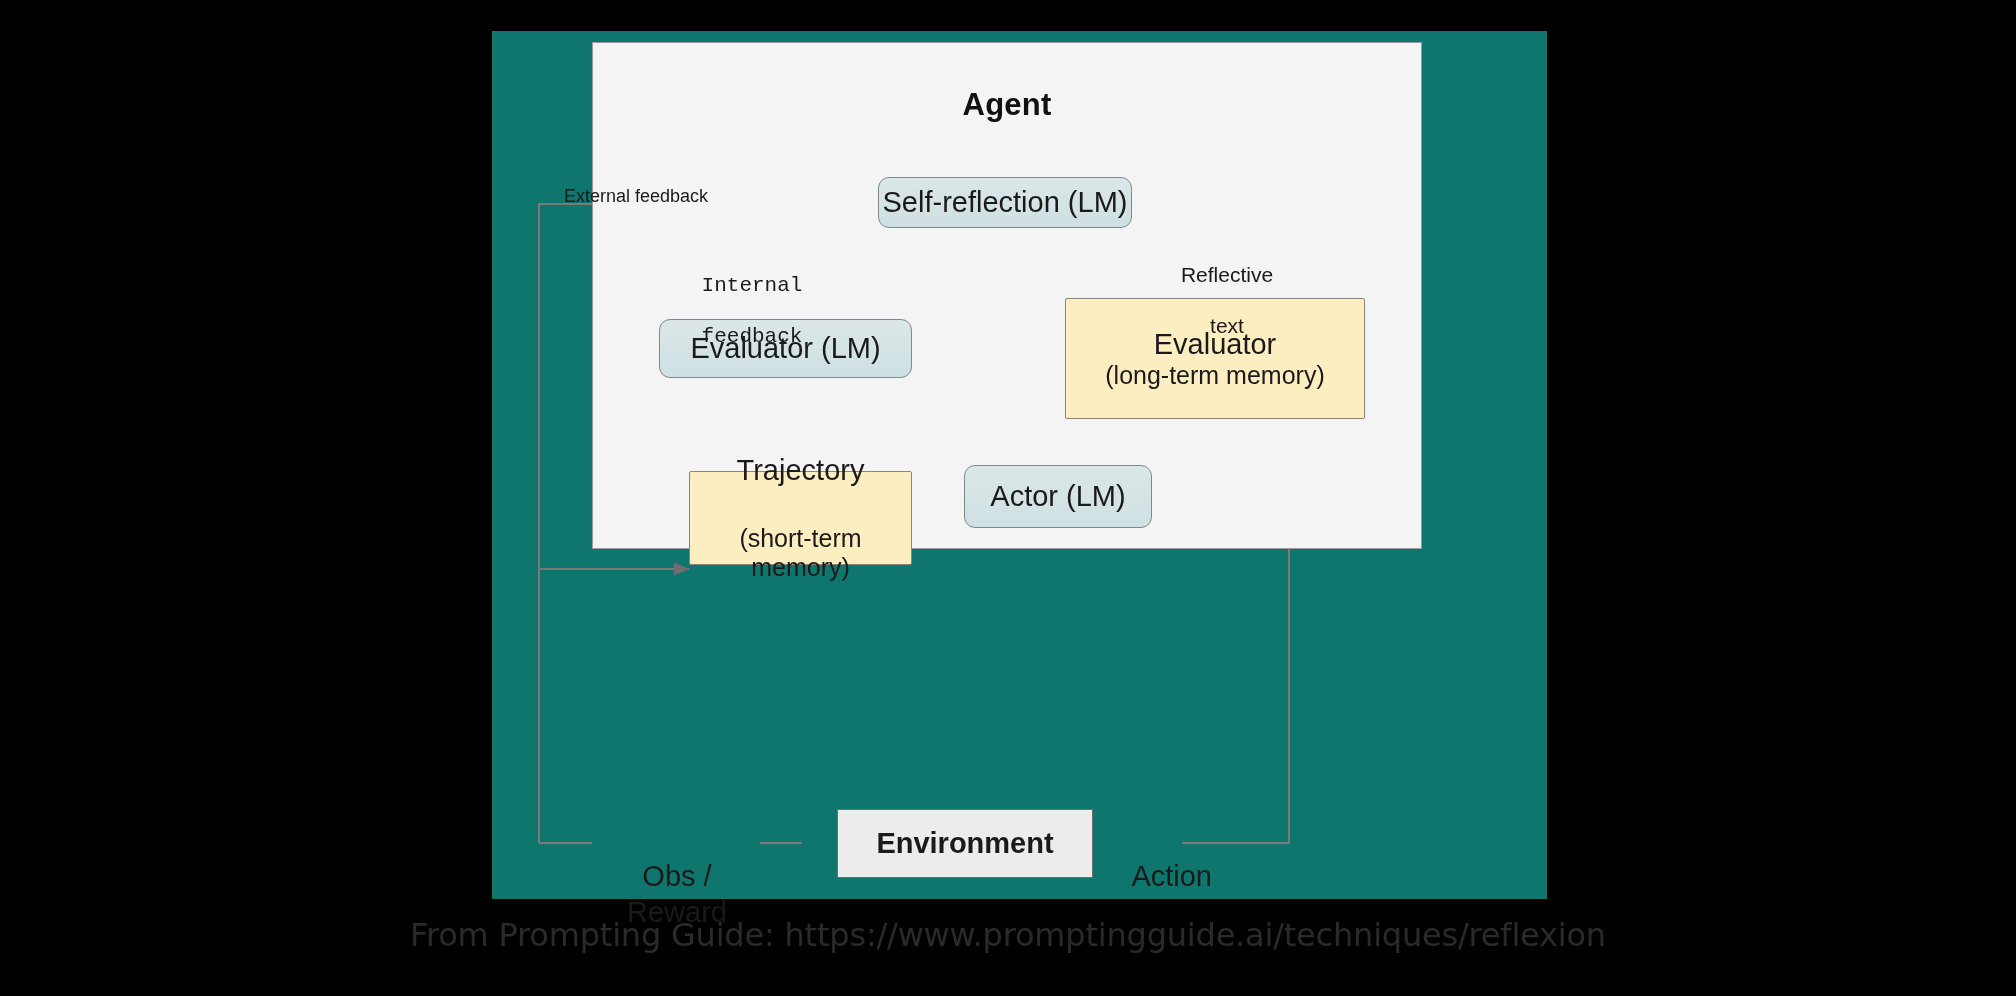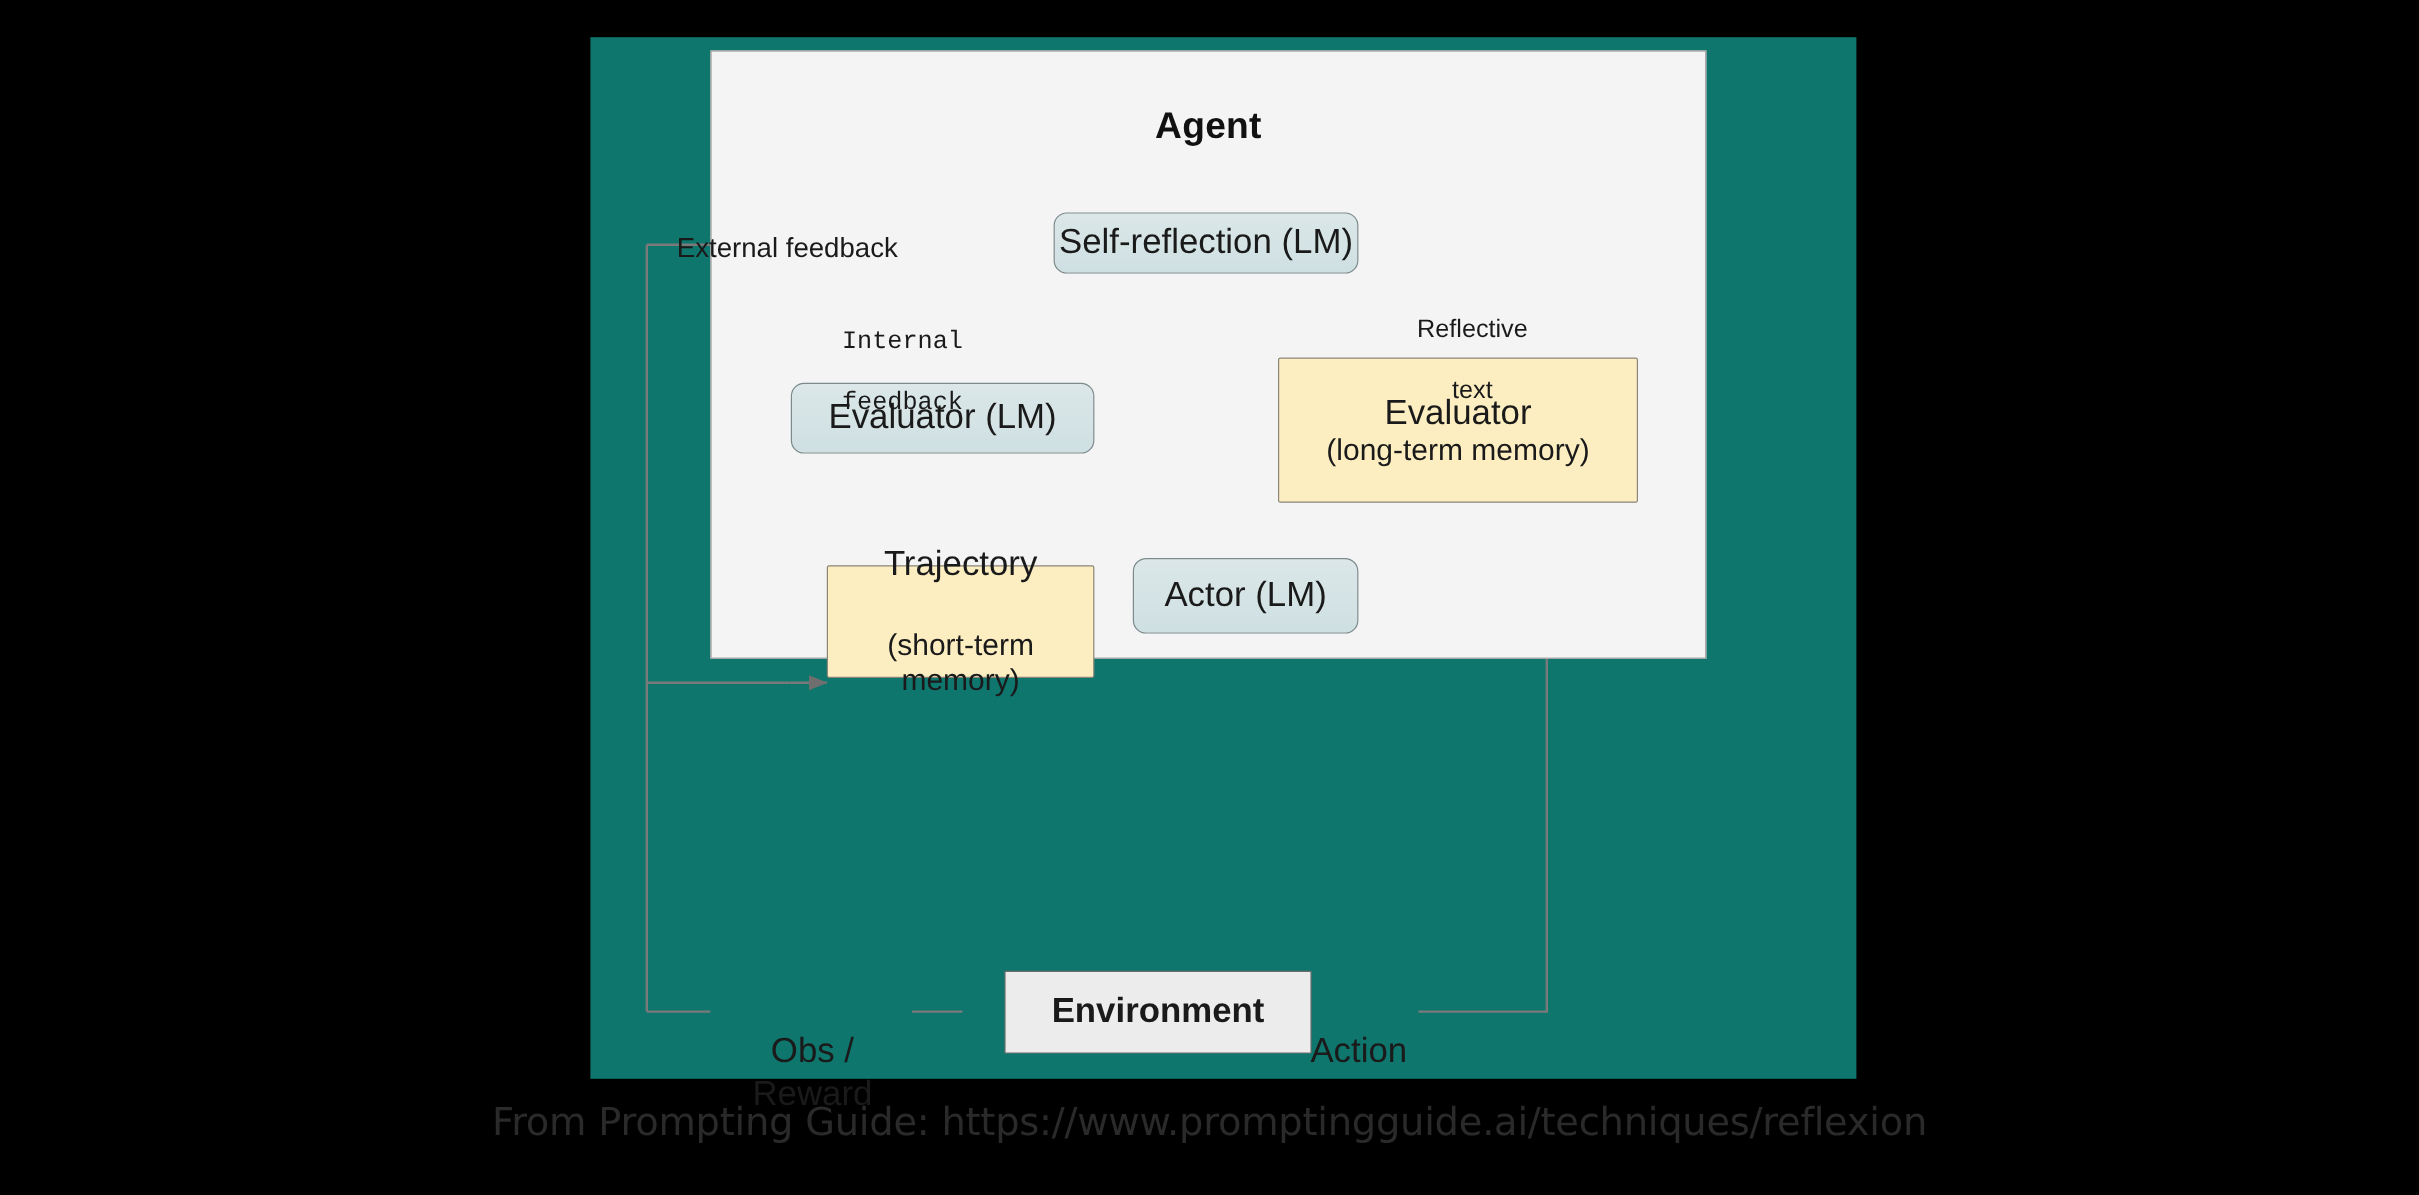--- a/index.html
+++ b/index.html
@@ -89,21 +89,21 @@
   }
   .edge-label {
     position: absolute;
     color: #1a1a1a;
     text-align: center;
     line-height: 1.22;
     white-space: pre-line;
   }
   .fs-29 { font-size: 29px; }
   .fs-25 { font-size: 25px; }
-  .fs-22 { font-size: 23px; }
+  .fs-22 { font-size: 18px; }
   .fs-21 { font-size: 21px; }
   .bold { font-weight: bold; }
   .caption {
     position: absolute;
     left: 0;
     top: 916px;
     width: 2016px;
     text-align: center;
     font-size: 32px;
     color: #2a2a2a;
@@ -169,21 +169,21 @@
       <div class="node node-yellow fs-29" style="left:573px; top:267px; width:300px; height:121px;">
         <span>Evaluator</span>
         <span class="fs-25">(long-term memory)</span>
       </div>
 
       <div class="node node-yellow fs-29" style="left:197px; top:440px; width:223px; height:94px;gap:36px;">
         <span>Trajectory</span>
         <span class="fs-25">(short-term memory)</span>
       </div>
 
-      <div class="node node-blue fs-29" style="left:452px; top:434px; width:188px; height:63px;">
+      <div class="node node-blue fs-29" style="left:472px; top:434px; width:188px; height:63px;">
         <span>Actor (LM)</span>
       </div>
 
       <div class="node node-gray fs-29 bold" style="left:310px; top:778px; width:256px; height:69px;margin-left:35px;">
         <span>Environment</span>
       </div>
 
       <div class="edge-label fs-22" style="left:72px; top:133px; width:260px; text-align:left;">
         <span>External feedback</span>
       </div>
@@ -195,21 +195,21 @@
 
       <div class="edge-label fs-21" style="left:650px; top:205px; width:170px;">
         <span>Reflective</span><br>
         <span>text</span>
       </div>
 
       <div class="edge-label fs-29" style="left:100px; top:793px; width:170px; text-align:center;">
         <span>Obs / Reward</span>
       </div>
 
-      <div class="edge-label fs-29" style="left:600px; top:793px; width:120px; text-align:left;">
+      <div class="edge-label fs-29" style="left:600px; top:793px; width:120px; text-align:right;">
         <span>Action</span>
       </div>
 
     </div>
   </div>
 
   <div class="caption">
     <span>From Prompting Guide: https://www.promptingguide.ai/techniques/reflexion</span>
   </div>
 

